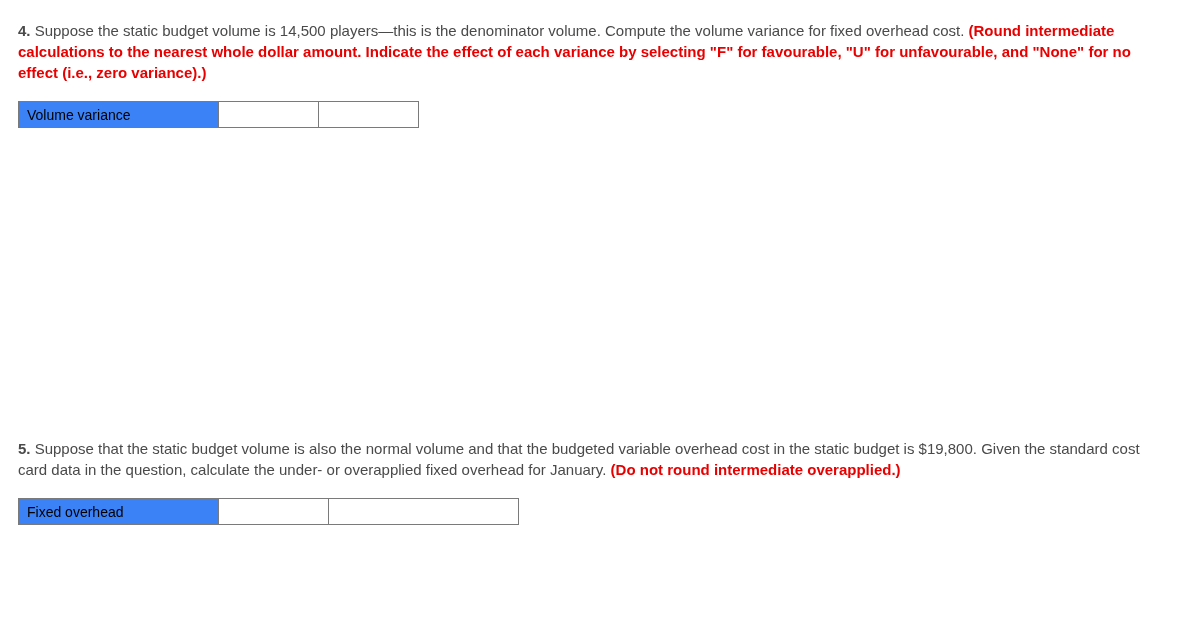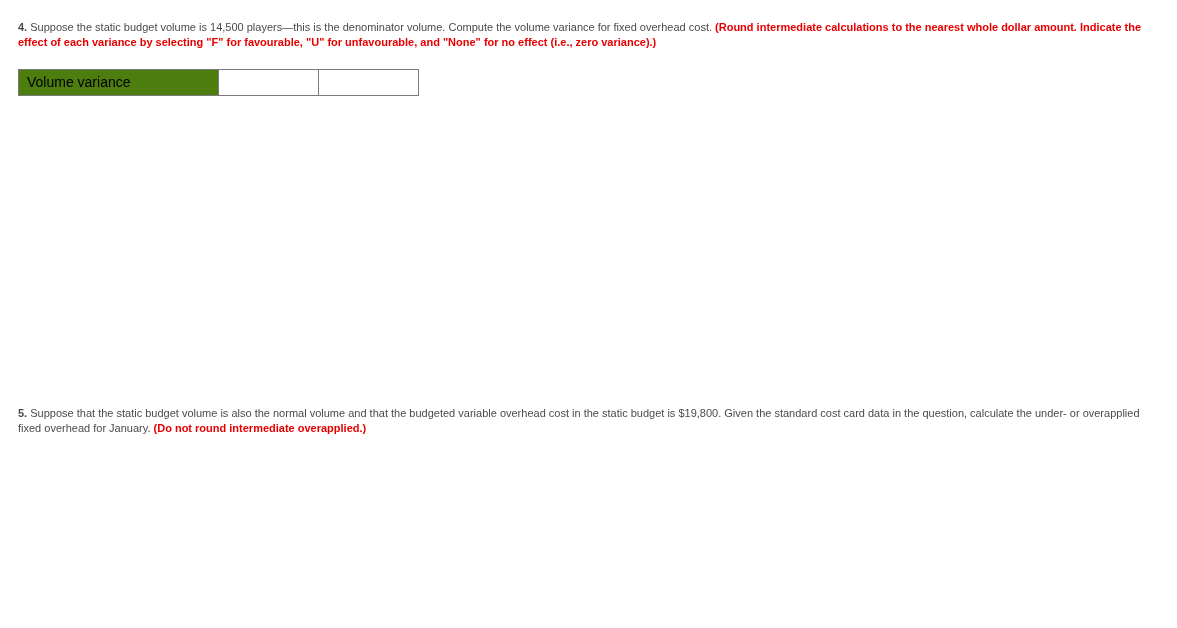--- a/index.html
+++ b/index.html
@@ -11,21 +11,21 @@
       font-family: Arial, Helvetica, sans-serif;
       background: #ffffff;
       padding: 20px 18px;
       width: 1177px;
       color: #333;
     }
     .question-block {
       margin-bottom: 20px;
     }
     .question-text {
-      font-size: 11px;
+      font-size: 15px;
       line-height: 1.4;
       color: #4a4a4a;
       margin-bottom: 18px;
     }
     .question-number {
       font-weight: bold;
       color: #4a4a4a;
     }
     .instruction-text {
       color: #e80000;
@@ -35,21 +35,21 @@
       border-collapse: collapse;
       margin-top: 4px;
     }
     .answer-table td {
       border: 1px solid #7a7a7a;
       height: 26px;
       font-size: 14px;
       vertical-align: middle;
     }
     .label-cell {
-      background: #4d7c0f;
+      background: #3b82f6;
       color: #000;
       padding: 3px 8px;
       width: 200px;
     }
     .input-cell {
       background: #ffffff;
       width: 100px;
       padding: 0;
     }
     .input-cell input {
@@ -95,13 +95,26 @@
   </tbody>
     </table>
 </div>
 
 <div class="spacer"></div>
 
 <div class="question-block">
   <p class="question-text">
     <span class="question-number">5.</span><span> Suppose that the static budget volume is also the normal volume and that the budgeted variable overhead cost in the static budget is $19,800. Given the standard cost card data in the question, calculate the under- or overapplied fixed overhead for January. </span><span class="instruction-text">(Do not round intermediate overapplied.)</span>
   </p>
+  <table class="answer-table">
+    <tbody>
+        <tr>
+      <td class="label-cell q5-label">Fixed overhead</td>
+      <td class="input-cell q5-input1">
+        <input type="text" style="">
+      </td>
+      <td class="input-cell q5-input2">
+        <input type="text" style="">
+      </td>
+    </tr>
+  </tbody>
+    </table>
 </div>
 
 </body></html>

